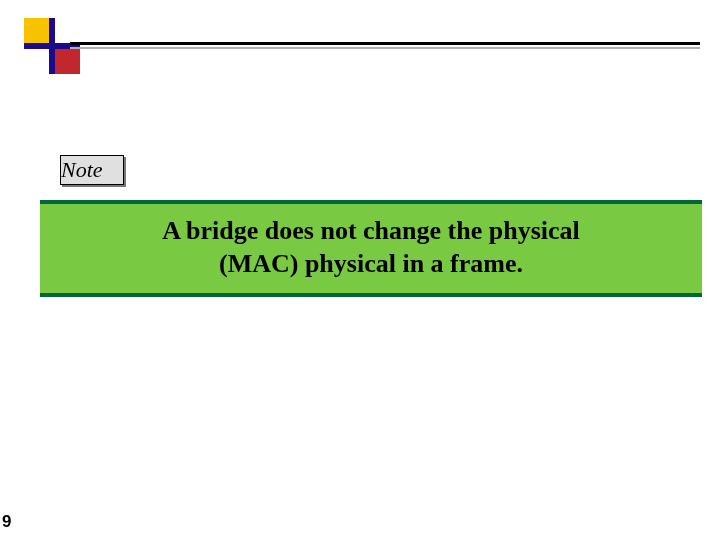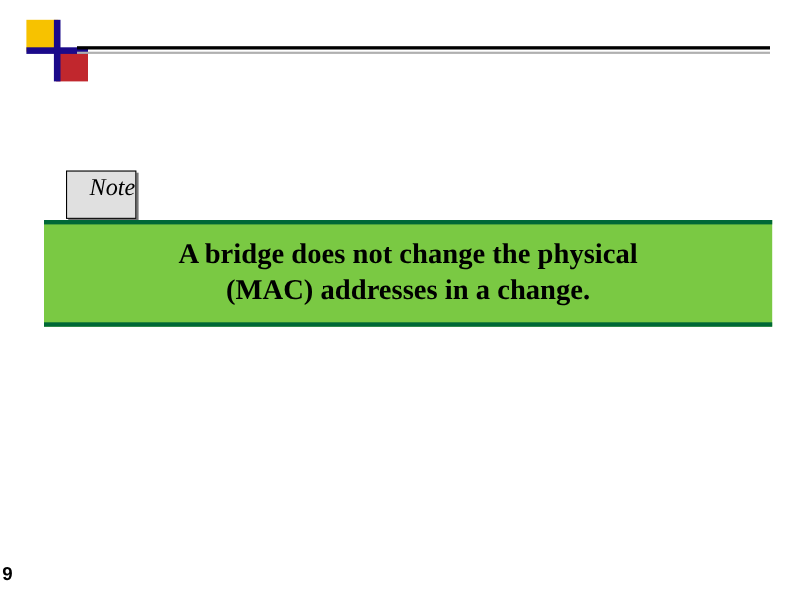--- a/index.html
+++ b/index.html
@@ -64,28 +64,28 @@
     left: 70px;
     right: 20px;
     height: 2px;
     background: #b0b0b0;
   }
   .note-box {
     position: absolute;
     top: 155px;
     left: 60px;
     width: 64px;
-    height: 44px;
+    height: 30px;
     background: #e0e0e0;
     border: 1px solid #000;
     box-shadow: 2px 2px 0 #777;
     font-family: "Times New Roman", Times, serif;
     font-style: italic;
     font-size: 22px;
-    text-align: right;
+    text-align: left;
     line-height: 28px;
   }
   .banner {
     position: absolute;
     top: 200px;
     left: 40px;
     right: 18px;
     background: #7ac943;
     border-top: 4px solid #006837;
     border-bottom: 4px solid #006837;
@@ -121,17 +121,17 @@
 <div class="hr-top"></div>
 <div class="hr-shadow"></div>
 
 <div class="note-box">
   <span>Note</span>
 </div>
 
 <div class="banner">
   <div class="banner-text">
     <span>A bridge does not change the physical</span><br>
-    <span>(MAC) addresses in a change.</span>
+    <span>(MAC) physical in a frame.</span>
   </div>
 </div>
 
 <div class="page-num">9</div>
 
 </body></html>

